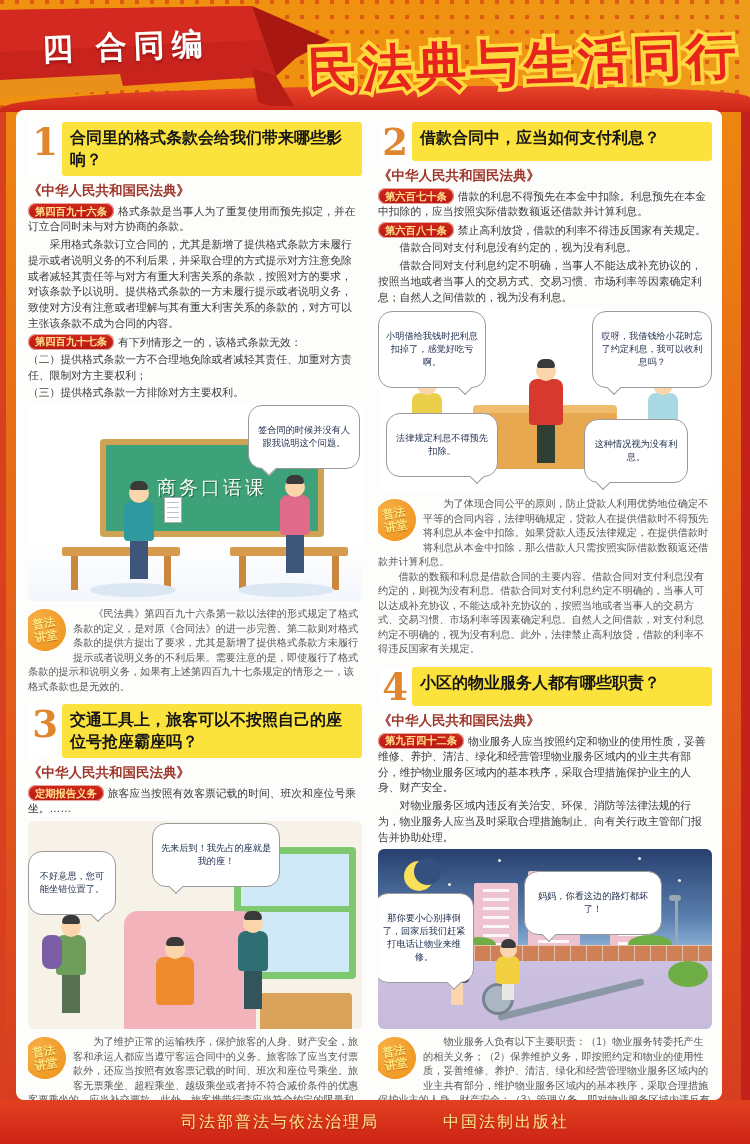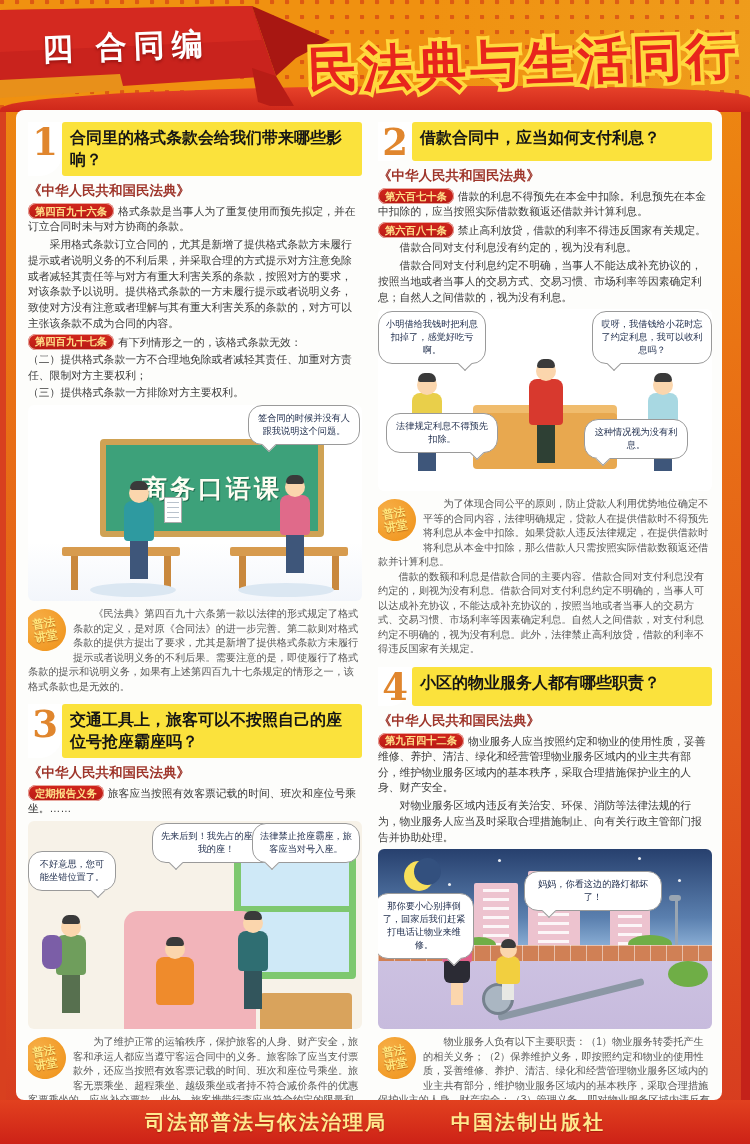--- a/index.html
+++ b/index.html
@@ -48,33 +48,33 @@
   .lecture{margin:6px 0 10px 0;overflow:hidden;}
   .pf-badge{float:left;width:42px;height:42px;border-radius:50%;background:radial-gradient(circle at 35% 30%,#f7b049,#ef9117);
     color:#ffe87d;font-size:11.5px;font-weight:800;display:flex;flex-direction:column;align-items:center;
     justify-content:center;line-height:1.15;transform:rotate(-10deg);margin:2px 7px 2px -4px;
     text-shadow:0 1px 1px rgba(140,60,0,.5);}
   .lecture p{font-size:10.2px;line-height:1.42;color:#585858;margin:0;text-indent:2em;}
 
   
   .cartoon{position:relative;margin:4px 0 4px 0;overflow:hidden;border-radius:6px;}
   .bubble{position:absolute;background:#fff;border:1.5px solid #9a9a9a;border-radius:14px;
-    padding:6px 7px;font-size:9.2px;line-height:1.4;color:#22304f;text-align:center;z-index:5;
+    padding:18px 7px;font-size:9.2px;line-height:1.4;color:#22304f;text-align:center;z-index:5;
     font-family:"DejaVu Serif","Liberation Serif",serif;}
   .bubble:after{content:"";position:absolute;width:9px;height:9px;background:#fff;
     border-right:1.5px solid #9a9a9a;border-bottom:1.5px solid #9a9a9a;transform:rotate(45deg);
     bottom:-6px;left:50%;margin-left:-5px;}
   .bubble.tail-left:after{left:18%;}
   .bubble.tail-right:after{left:auto;right:14%;}
 
   
   .c1{height:196px;background:linear-gradient(180deg,#ffffff 70%,#f3f6fb 100%);}
   .c1 .board{position:absolute;left:72px;top:34px;width:212px;height:86px;background:#3da17a;
     border:6px solid #cfa254;border-radius:4px;display:flex;align-items:center;justify-content:center;}
-  .c1 .board span{color:#fdfdf2;font-weight:700;font-size:25px;letter-spacing:3px;
+  .c1 .board span{color:#fdfdf2;font-weight:400;font-size:19px;letter-spacing:3px;
     text-shadow:1px 1px 0 #1e6a4d;}
   .c1 .desk{position:absolute;width:118px;height:9px;background:#d79b4e;border-radius:2px;top:142px;}
   .c1 .desk:before,.c1 .desk:after{content:"";position:absolute;top:9px;width:7px;height:34px;background:#c9883d;}
   .c1 .desk:before{left:9px;} .c1 .desk:after{right:9px;}
   .person{position:absolute;z-index:3;}
   .head{width:20px;height:20px;border-radius:50%;background:#fbd6ad;position:relative;margin:0 auto;}
   .head:before{content:"";position:absolute;left:1px;right:1px;top:-2px;height:9px;border-radius:9px 9px 3px 3px;background:#3a3a3a;}
   .torso{width:30px;height:40px;border-radius:8px 8px 4px 4px;margin:-2px auto 0;}
   .legs{width:18px;height:38px;margin:0 auto;background:#3e567a;}
   .shadow{position:absolute;width:86px;height:14px;border-radius:50%;background:#dbe7f2;bottom:4px;z-index:1;}
@@ -106,21 +106,21 @@
   .c4 .lamp-fallen{position:absolute;left:118px;bottom:26px;width:150px;height:7px;background:#8b97a4;
     transform:rotate(-14deg);border-radius:3px;}
   .c4 .lamp-head{position:absolute;left:104px;bottom:14px;width:26px;height:26px;border-radius:50%;
     background:#aab6c2;border:3px solid #76828e;}
   .c4 .pole{position:absolute;right:34px;top:52px;width:3px;height:44px;background:#9aa6b2;}
   .c4 .pole:before{content:"";position:absolute;left:-6px;top:-6px;width:12px;height:6px;background:#9aa6b2;border-radius:3px;}
 
   
   .footer{position:absolute;left:0;right:0;bottom:0;height:44px;
     background:linear-gradient(180deg,#e2411f,#cd2217);display:flex;align-items:center;justify-content:center;gap:64px;}
-  .footer span{color:#ffe98f;font-weight:700;font-size:20px;letter-spacing:2px;text-shadow:0 1px 1px rgba(120,20,0,.5);}
+  .footer span{color:#ffe98f;font-weight:400;font-size:16px;letter-spacing:2px;text-shadow:0 1px 1px rgba(120,20,0,.5);}
 </style>
 </head>
 <body>
 
 <div class="poster">
   <div class="edge-left"></div>
   <div class="edge-right"></div>
 
   <div class="header">
     <div class="header-band"></div>
@@ -208,21 +208,20 @@
               <div class="head"></div>
                 <div class="torso" style="background:#ef8b2c;width:38px;height:48px;"></div>
             </div>
             <div class="person" style="left:210px;top:92px;">
               <div class="head"></div>
                 <div class="torso" style="background:#2f6e72;"></div>
                 <div class="legs" style="background:#32555c;"></div>
             </div>
             <div class="bubble tail-right" style="left:0;top:30px;width:72px;">不好意思，您可能坐错位置了。</div>
             <div class="bubble tail-left" style="left:80px;top:2px;width:112px;margin-left:44px;">先来后到！我先占的座就是我的座！</div>
-            <div class="bubble tail-left" style="right:2px;top:2px;width:92px;">法律禁止抢座霸座，旅客应当对号入座。</div>
           </div>
 
           <div class="lecture">
             <div class="pf-badge">
               <span>普法</span>
                 <span>讲堂</span>
             </div>
             <p>为了维护正常的运输秩序，保护旅客的人身、财产安全，旅客和承运人都应当遵守客运合同中的义务。旅客除了应当支付票款外，还应当按照有效客票记载的时间、班次和座位号乘坐。旅客无票乘坐、超程乘坐、越级乘坐或者持不符合减价条件的优惠客票乘坐的，应当补交票款。此外，旅客携带行李应当符合约定的限量和品类要求，旅客对承运人为安全运输所作的合理安排应当积极协助和配合。</p>
           </div>
         </div>

